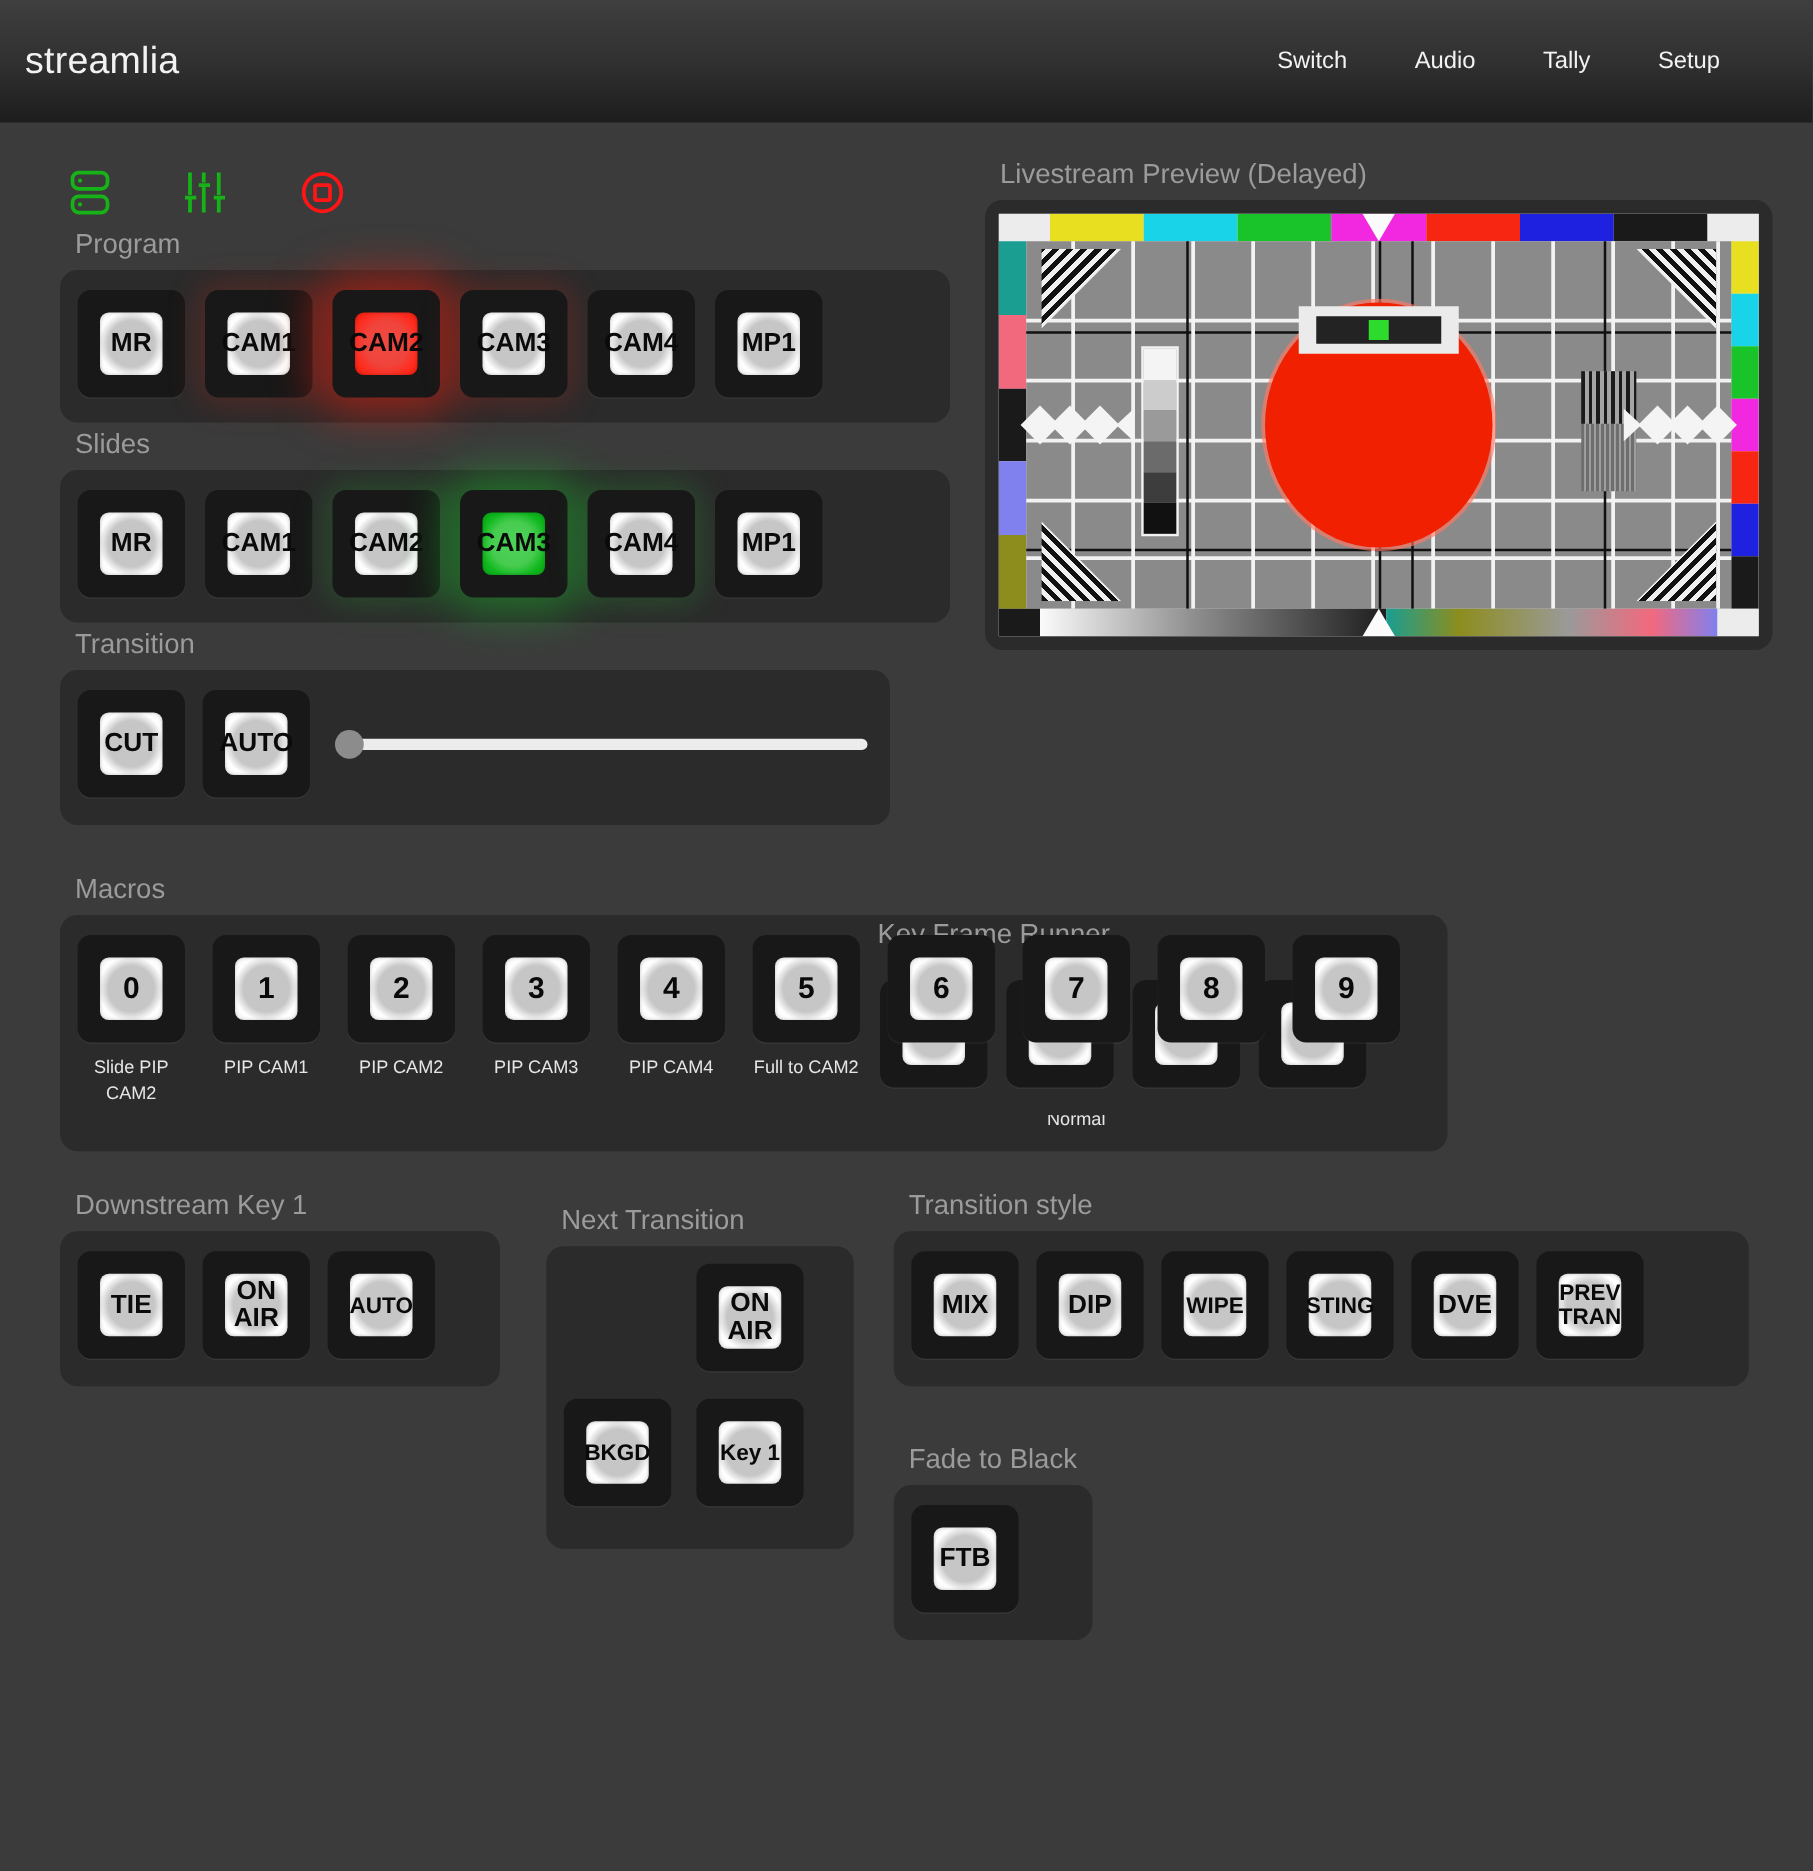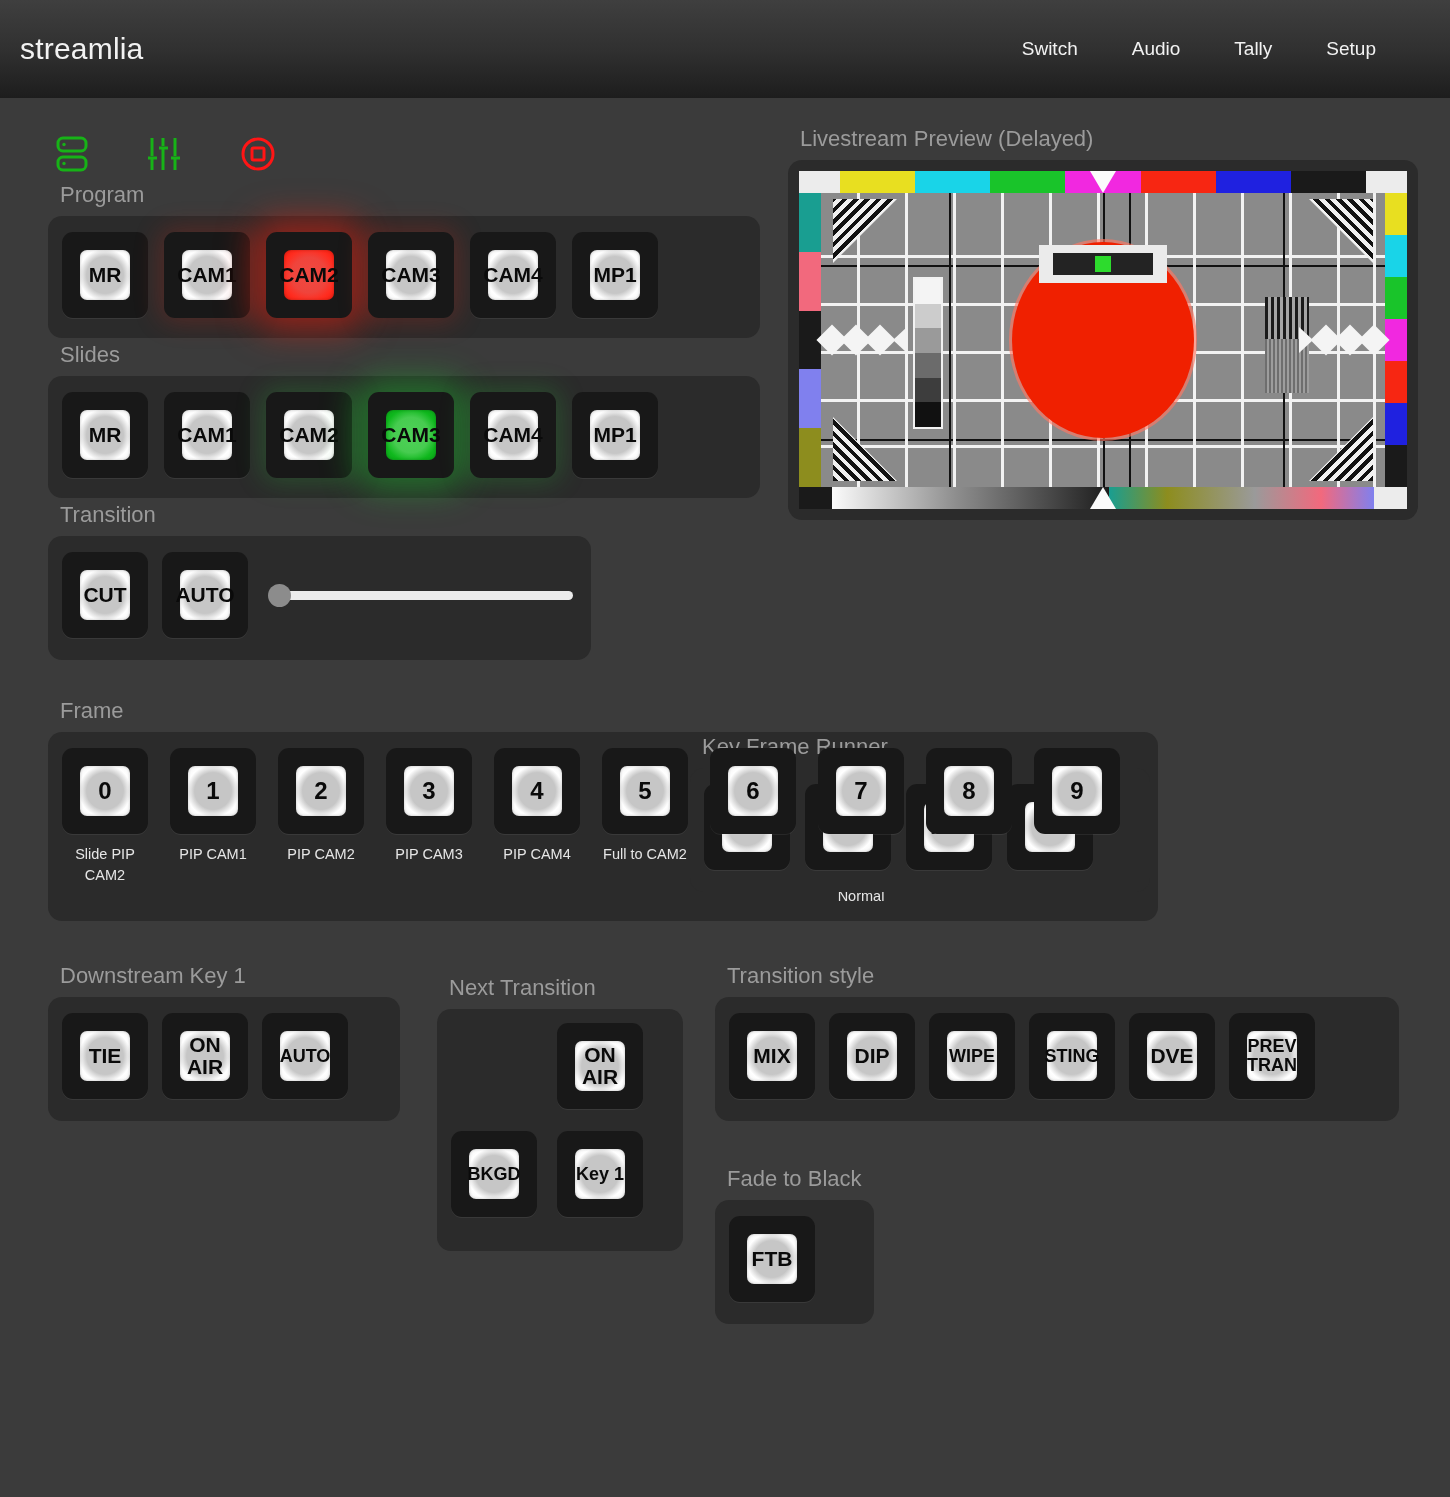--- a/index.html
+++ b/index.html
@@ -117,21 +117,21 @@
   .key .cap.fs18 { font-size: 18px; }
   .key .cap.fs24 { font-size: 24px; }
 
   
   .col-left { width: 760px; padding-left: 48px; }
   .row-sec { margin-bottom: 4px; }
   .panel.pp { padding: 16px 14px 20px 14px; gap: 16px; }
 
   
   .panel.transition {
-    width: 543px;
+    width: 664px;
     padding: 16px 18px 22px 14px;
     align-items: center;
   }
   .slider {
     flex: 1;
     height: 24px;
     display: flex;
     align-items: center;
     position: relative;
     margin-left: 6px;
@@ -315,21 +315,21 @@
   .macro .key { margin: 0; }
   .macro-label {
     margin-top: 10px;
     text-align: center;
     color: #e6e6e6;
     font-size: 14.5px;
     line-height: 1.45;
   }
 
   
-  .bottom { margin-top: 42px; position: relative; height: 400px; text-decoration: underline; }
+  .bottom { margin-top: 30px; position: relative; height: 400px; text-decoration: underline; }
   .dsk-wrap { position: absolute; left: 48px; top: 0; }
   .panel.dsk { width: 352px; padding: 16px 14px 22px 14px; gap: 14px; }
 
   .nt-wrap { position: absolute; left: 437px; top: 12px; }
   .panel.nt {
     width: 246px; height: 242px;
     padding: 14px;
     display: block; position: relative;
   }
   .panel.nt .key.p1 { position: absolute; left: 120px; top: 14px; }
@@ -577,21 +577,21 @@
           <div style="flex:4.4;background:linear-gradient(90deg,#199e91 0%,#8d8d1e 22%,#9a9a9a 55%,#f2697d 80%,#8080ee 100%)"></div>
           <div style="flex:.55;background:#ececec"></div>
         </div>
         <div class="tc-notch-bot"></div>
 
       </div>
     </div>
   </div>
 
   <div class="macros-wrap">
-    <div class="sec-title">Frame</div>
+    <div class="sec-title">Macros</div>
     <div class="panel macros">
       <div class="macro">
         <div class="key">
           <div class="cap fs24">0</div>
         </div>
         <div class="macro-label">Slide PIP CAM2</div>
       </div>
       <div class="macro">
         <div class="key">
           <div class="cap fs24">1</div>

